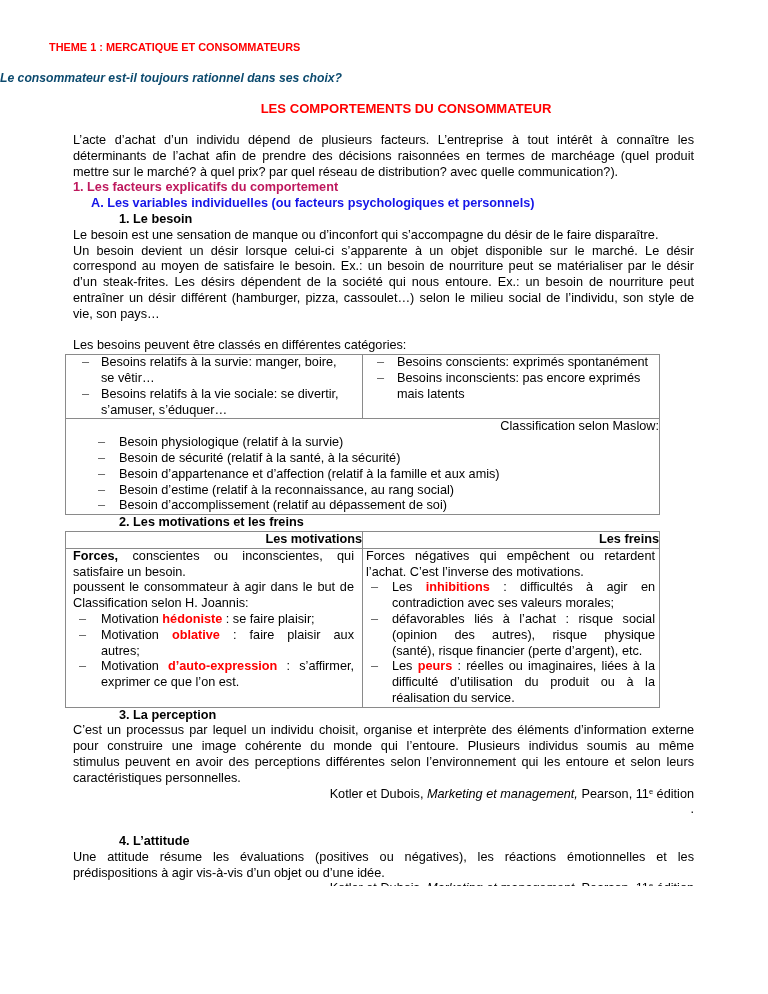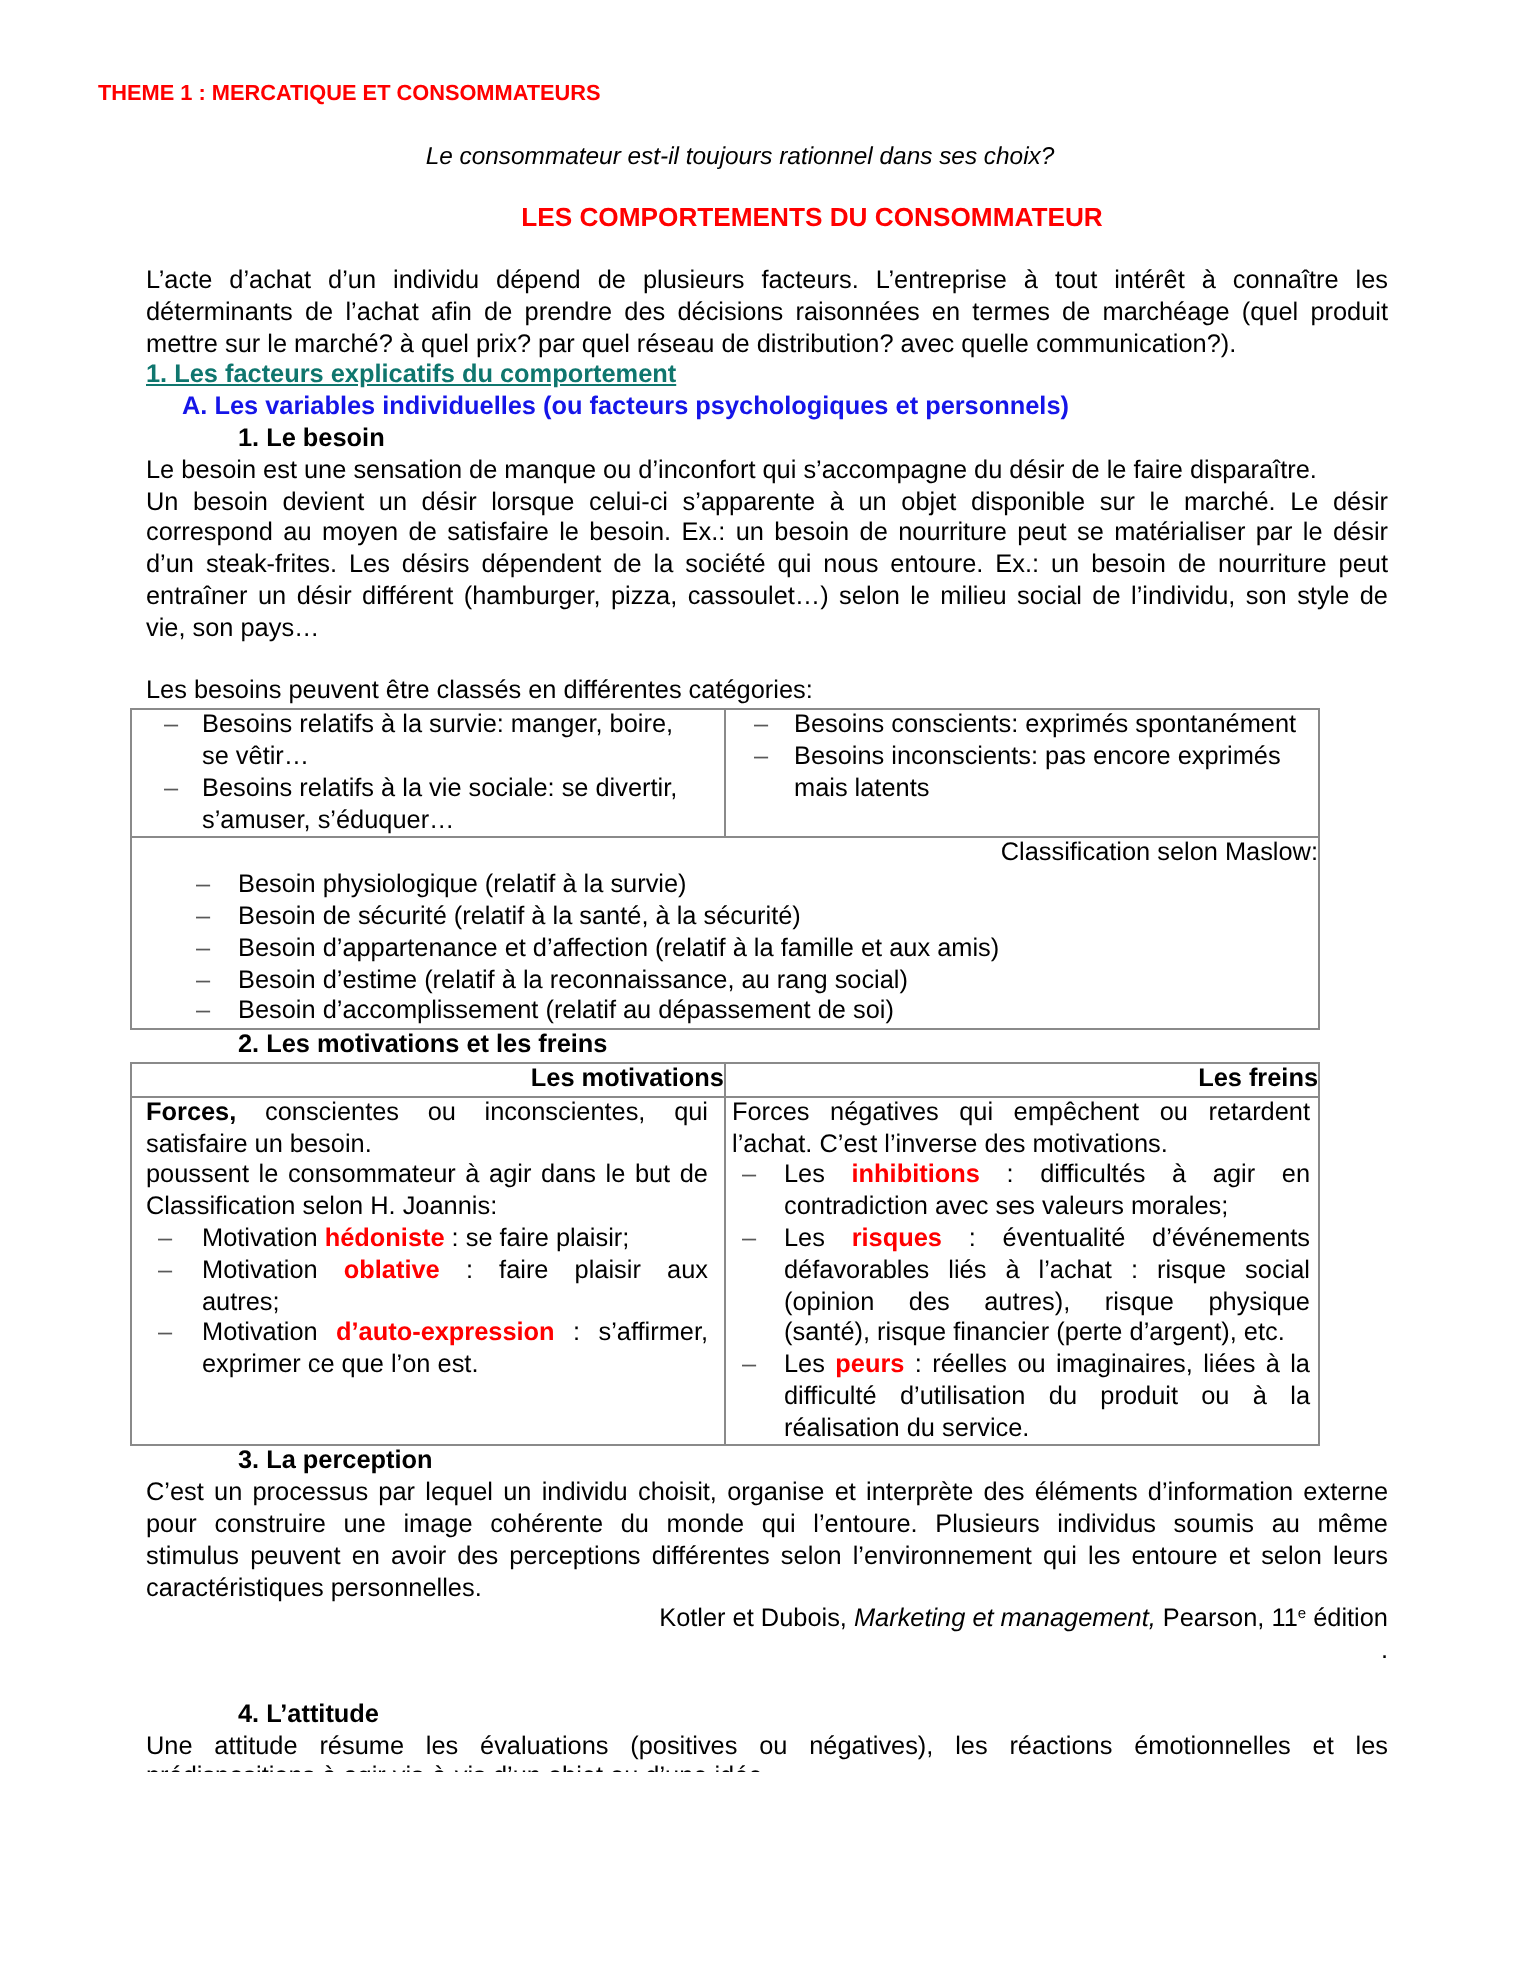--- a/index.html
+++ b/index.html
@@ -8,35 +8,35 @@
     background: #ffffff; color: #000000;
     font-family: "Liberation Sans", sans-serif;
   }
   .theme {
     position: absolute; left: 49px; top: 39px;
     font-size: 10.9px; font-weight: bold; color: #ff0000;
     line-height: 16px; white-space: nowrap;
   }
   .question {
     position: absolute; left: 0; top: 70px; width: 740px;
-    text-align: center; font-size: 12.2px; font-weight: normal; font-style: italic;
-    color: #000000; line-height: 16px; white-space: nowrap;
+    font-size: 12.2px; font-weight: bold; font-style: italic;
+    color: #0c4a6e; line-height: 16px; white-space: nowrap;
   }
   .title {
     position: absolute; left: 0; top: 100px; width: 812px;
     text-align: center; font-size: 13.1px; font-weight: bold;
     color: #ff0000; line-height: 18px; white-space: nowrap;
   }
   .content {
     position: absolute; left: 73px; top: 133px; width: 621px;
     font-size: 12.7px; line-height: 15.8px;
   }
   .ln { height: 15.8px; line-height: 15.8px; white-space: nowrap; }
   .ln.j { white-space: normal; text-align: justify; text-align-last: justify; }
-  .h-red { color: #0f766e; font-weight: bold; text-decoration: underline; }
+  .h-red { color: #be185d; font-weight: bold; }
   .h-blue { color: #1515e8; font-weight: bold; padding-left: 18px; }
   .h-sub { font-weight: bold; padding-left: 46px; }
   .right { text-align: right; }
   .kw { color: #ff0000; font-weight: bold; text-align: right; }
   .b { font-weight: bold; }
   sup.ed { font-size: 7.5px; line-height: 0; vertical-align: 4px; }
 
   
   .tbl {
     margin-left: -8px; width: 595px; box-sizing: border-box;
@@ -195,21 +195,20 @@
           <div class="ln j">Forces négatives qui empêchent ou retardent</div>
           <div class="ln">l’achat. C’est l’inverse des motivations.</div>
 
           <div class="bl">
             <span class="dash">–</span>
             <div class="ln j"><span>Les </span><span class="kw">inhibitions</span><span> : difficultés à agir en</span></div>
             <div class="ln">contradiction avec ses valeurs morales;</div>
           </div>
           <div class="bl">
             <span class="dash">–</span>
-            <div class="ln j"><span>Les </span><span class="kw">risques</span><span> : éventualité d’événements</span></div>
             <div class="ln j">défavorables liés à l’achat : risque social</div>
             <div class="ln j">(opinion des autres), risque physique</div>
             <div class="ln">(santé), risque financier (perte d’argent), etc.</div>
           </div>
           <div class="bl">
             <span class="dash">–</span>
             <div class="ln j"><span>Les </span><span class="kw">peurs</span><span> : réelles ou imaginaires, liées à la</span></div>
             <div class="ln j">difficulté d’utilisation du produit ou à la</div>
             <div class="ln">réalisation du service.</div>
           </div>

